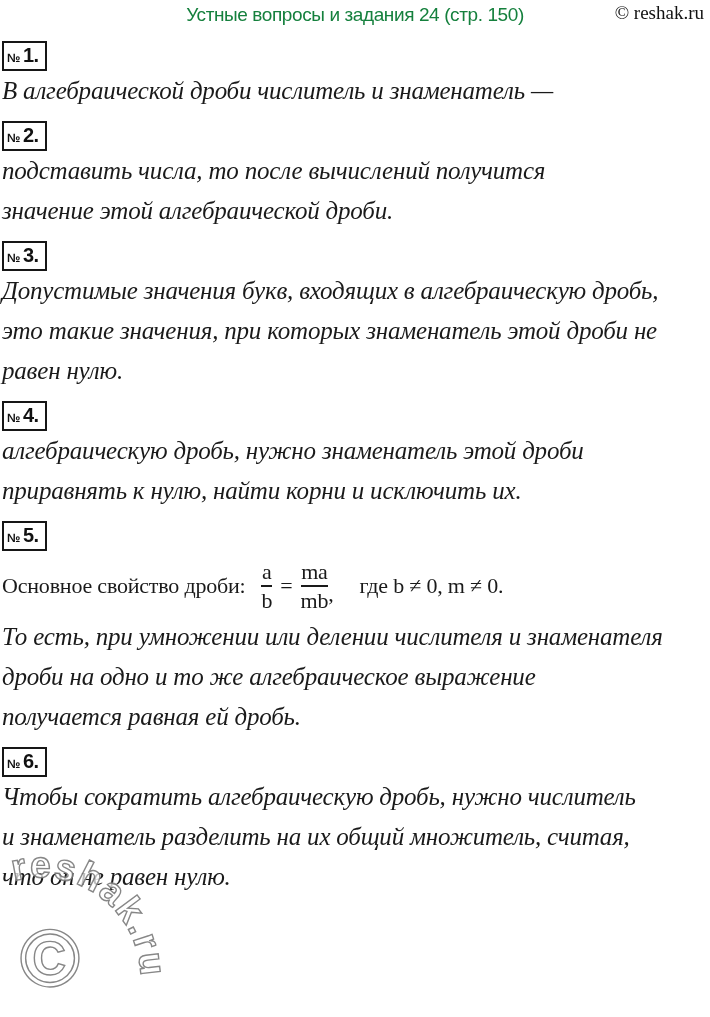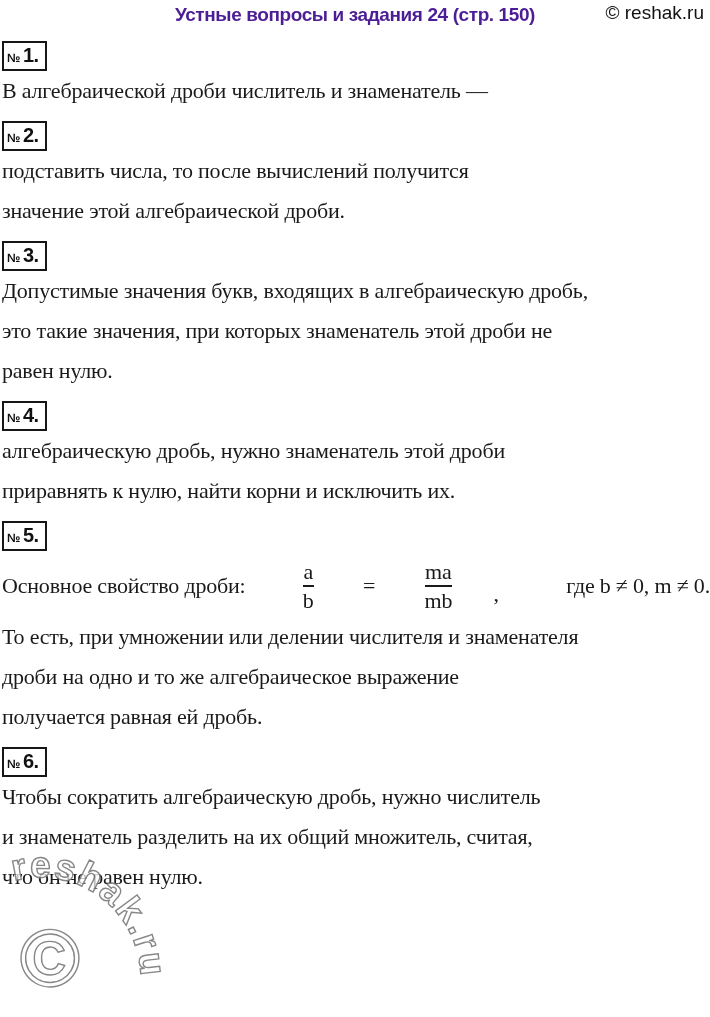--- a/index.html
+++ b/index.html
@@ -9,57 +9,58 @@
     overflow:hidden;
     background:#fff;
     font-family:"Liberation Serif", serif;
     color:#1a1a1a;
   }
   
   .header{position:relative;height:28px;padding-top:3px;}
   .title{
     text-align:center;
     font-family:"Liberation Sans", sans-serif;
-    font-weight:700;
+    font-weight:400;
     font-size:19px;
     letter-spacing:-0.4px;
     line-height:24px;
-    color:#4c1d95;
+    color:#15803d;
   }
   .site-credit{
     position:absolute;top:2px;right:6px;
-    font-family:Liberation Sans, sans-serif;
+    font-family:Liberation Serif, serif;
     font-size:19px;color:#111;
   }
   
   .numbox{
     display:inline-flex;align-items:baseline;
     border:2.5px solid #161616;
     margin:10px 0 0 2px;
     padding:1px 6px 2px 3px;
     background:#fff;
     font-family:"Liberation Sans", sans-serif;
     font-weight:700;color:#111;
     letter-spacing:-0.5px;
   }
   .numbox .nosign{font-size:12px;margin-right:3px;}
   .numbox .numval{font-size:20px;}
   
   .para{margin:0 0 0 2px;}
   .line{
     white-space:nowrap;
-    font-size:22px;
+    font-size:25px;
     line-height:40px;height:40px;
     letter-spacing:-0.2px;
+    font-style:italic;
   }
   
   .formula{
     display:flex;align-items:center;
     margin:4px 0 0 2px;height:62px;
-    font-size:22px;letter-spacing:-0.2px;justify-content:space-between;
+    font-size:22px;letter-spacing:-0.2px;
   }
   .formula .prefix{margin-right:16px;}
   .frac{
     display:inline-flex;flex-direction:column;align-items:center;
     line-height:1.05;font-size:22px;
   }
   .frac .bar{align-self:stretch;height:0;border-top:2px solid #1a1a1a;margin:2px 0;}
   .formula .eq{margin:0 8px;}
   .formula .comma{align-self:flex-end;line-height:1;padding-bottom:12px;}
   .formula .cond{margin-left:26px;}

